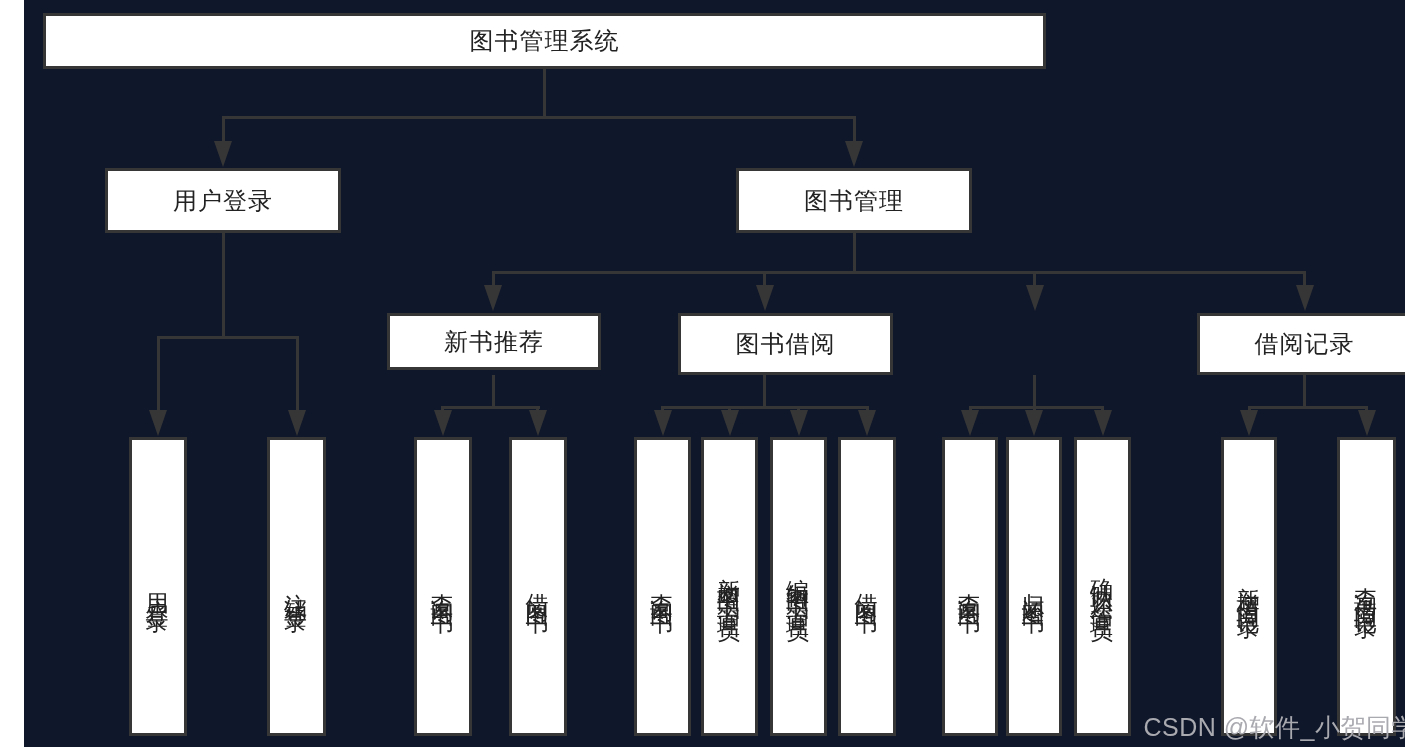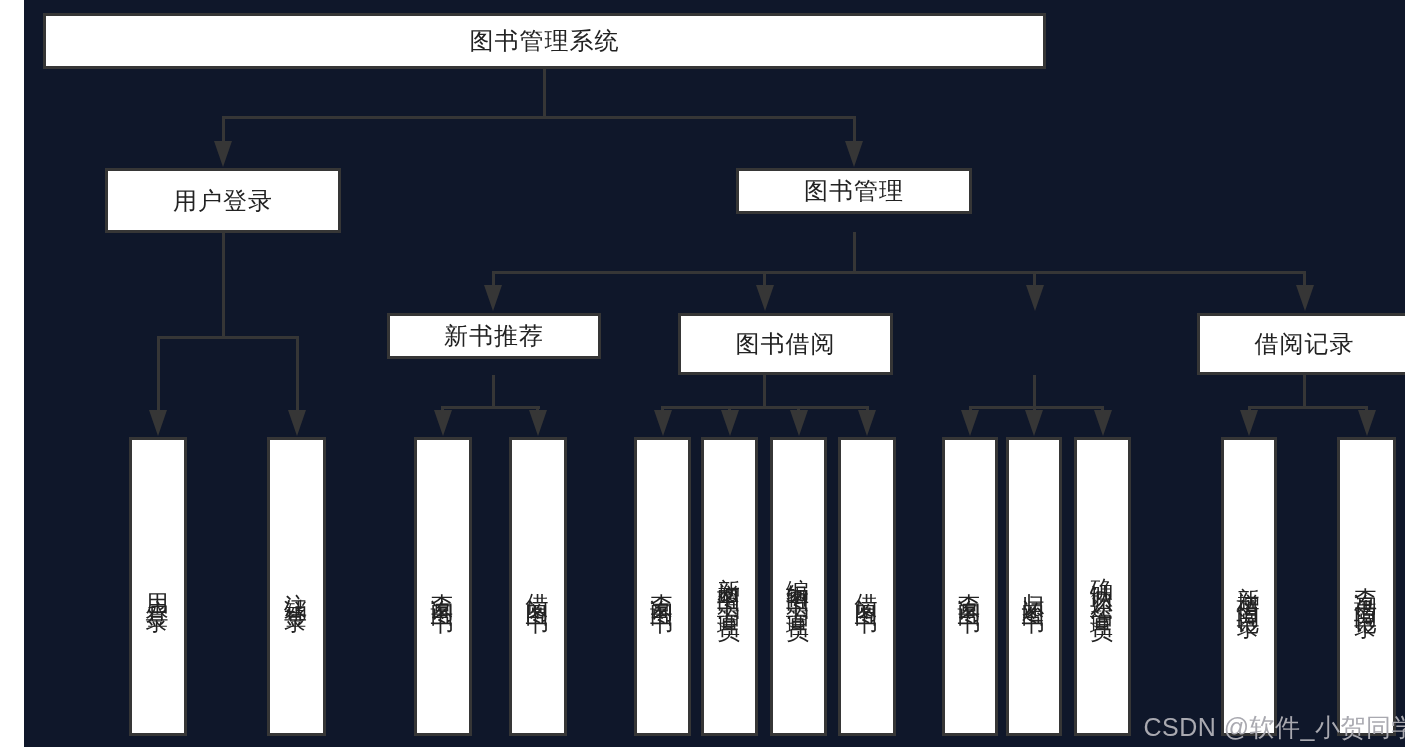--- a/index.html
+++ b/index.html
@@ -35,25 +35,25 @@
 <div class="stage">
 
   <div class="box node-h" style="left:19px; top:13px; width:1003px; height:56px;">
     <span>图书管理系统</span>
   </div>
 
   <div class="box node-h" style="left:81px; top:168px; width:236px; height:65px;">
     <span>用户登录</span>
   </div>
 
-  <div class="box node-h" style="left:712px; top:168px; width:236px; height:46px;">
+  <div class="box node-h" style="left:712px; top:168px; width:236px; height:65px;">
     <span>图书管理</span>
   </div>
 
-  <div class="box node-h" style="left:363px; top:313px; width:214px; height:46px;">
+  <div class="box node-h" style="left:363px; top:313px; width:214px; height:57px;">
     <span>新书推荐</span>
   </div>
 
   <div class="box node-h" style="left:654px; top:313px; width:215px; height:62px;">
     <span>图书借阅</span>
   </div>
 
 
   <div class="box node-h" style="left:1173px; top:313px; width:215px; height:62px;">
     <span>借阅记录</span>

